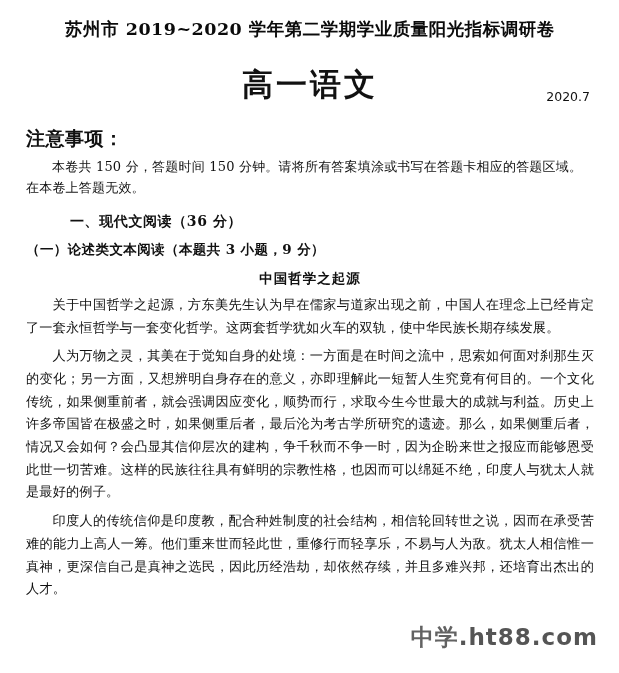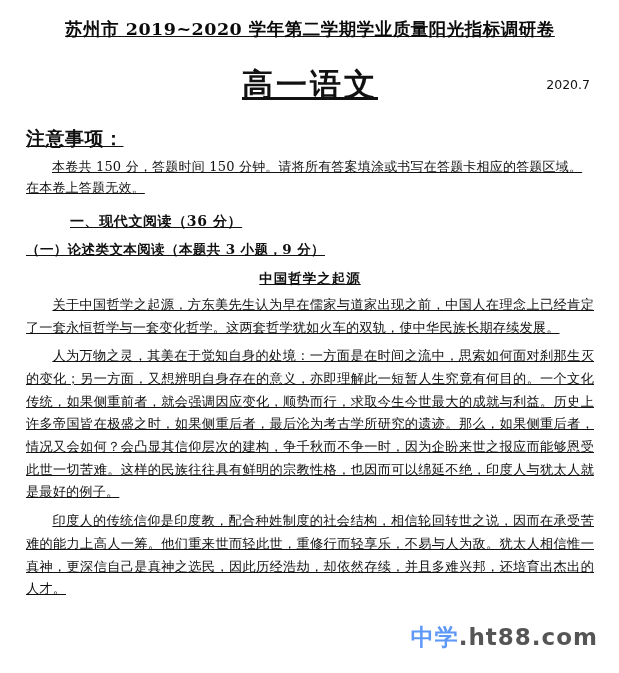--- a/index.html
+++ b/index.html
@@ -14,21 +14,20 @@
     font-family: "DejaVu Serif", "Liberation Serif", serif;
     color: #111111;
     position: relative;
   }
   .page {
     position: relative;
     width: 612px;
     height: 673px;
     box-sizing: border-box;
     padding: 18px 18px 0 26px;
-    text-decoration: underline;
   }
   .doc-title {
     text-align: center;
     font-size: 17.5px;
     font-weight: 700;
     letter-spacing: 0.5px;
     line-height: 1.3;
     color: #0b0b0b;
     white-space: nowrap;
   }
@@ -40,21 +39,21 @@
   .subject-title {
     text-align: center;
     font-size: 31px;
     font-weight: 700;
     letter-spacing: 3px;
     line-height: 1.2;
   }
   .exam-date {
     position: absolute;
     right: 4px;
-    bottom: 20px;
+    bottom: 8px;
     font-size: 12.5px;
     font-weight: 400;
     font-family: "DejaVu Sans", "Liberation Sans", sans-serif;
   }
   .notice-heading {
     margin-top: 14px;
     font-size: 19px;
     font-weight: 700;
     letter-spacing: 0.5px;
   }
@@ -104,21 +103,21 @@
     right: 14px;
     bottom: 20px;
     font-family: "DejaVu Sans", "Liberation Sans", sans-serif;
     font-size: 23px;
     font-weight: 700;
     letter-spacing: 1px;
     pointer-events: none;
     white-space: nowrap;
   }
   .watermark .wm-red {
-    color: #3b82f6;
+    color: #404040;
     opacity: 0.82;
     text-align: right;
   }
   .watermark .wm-dark {
     color: #2b2b2b;
     opacity: 0.8;
   }
 </style>
 </head>
 <body>

